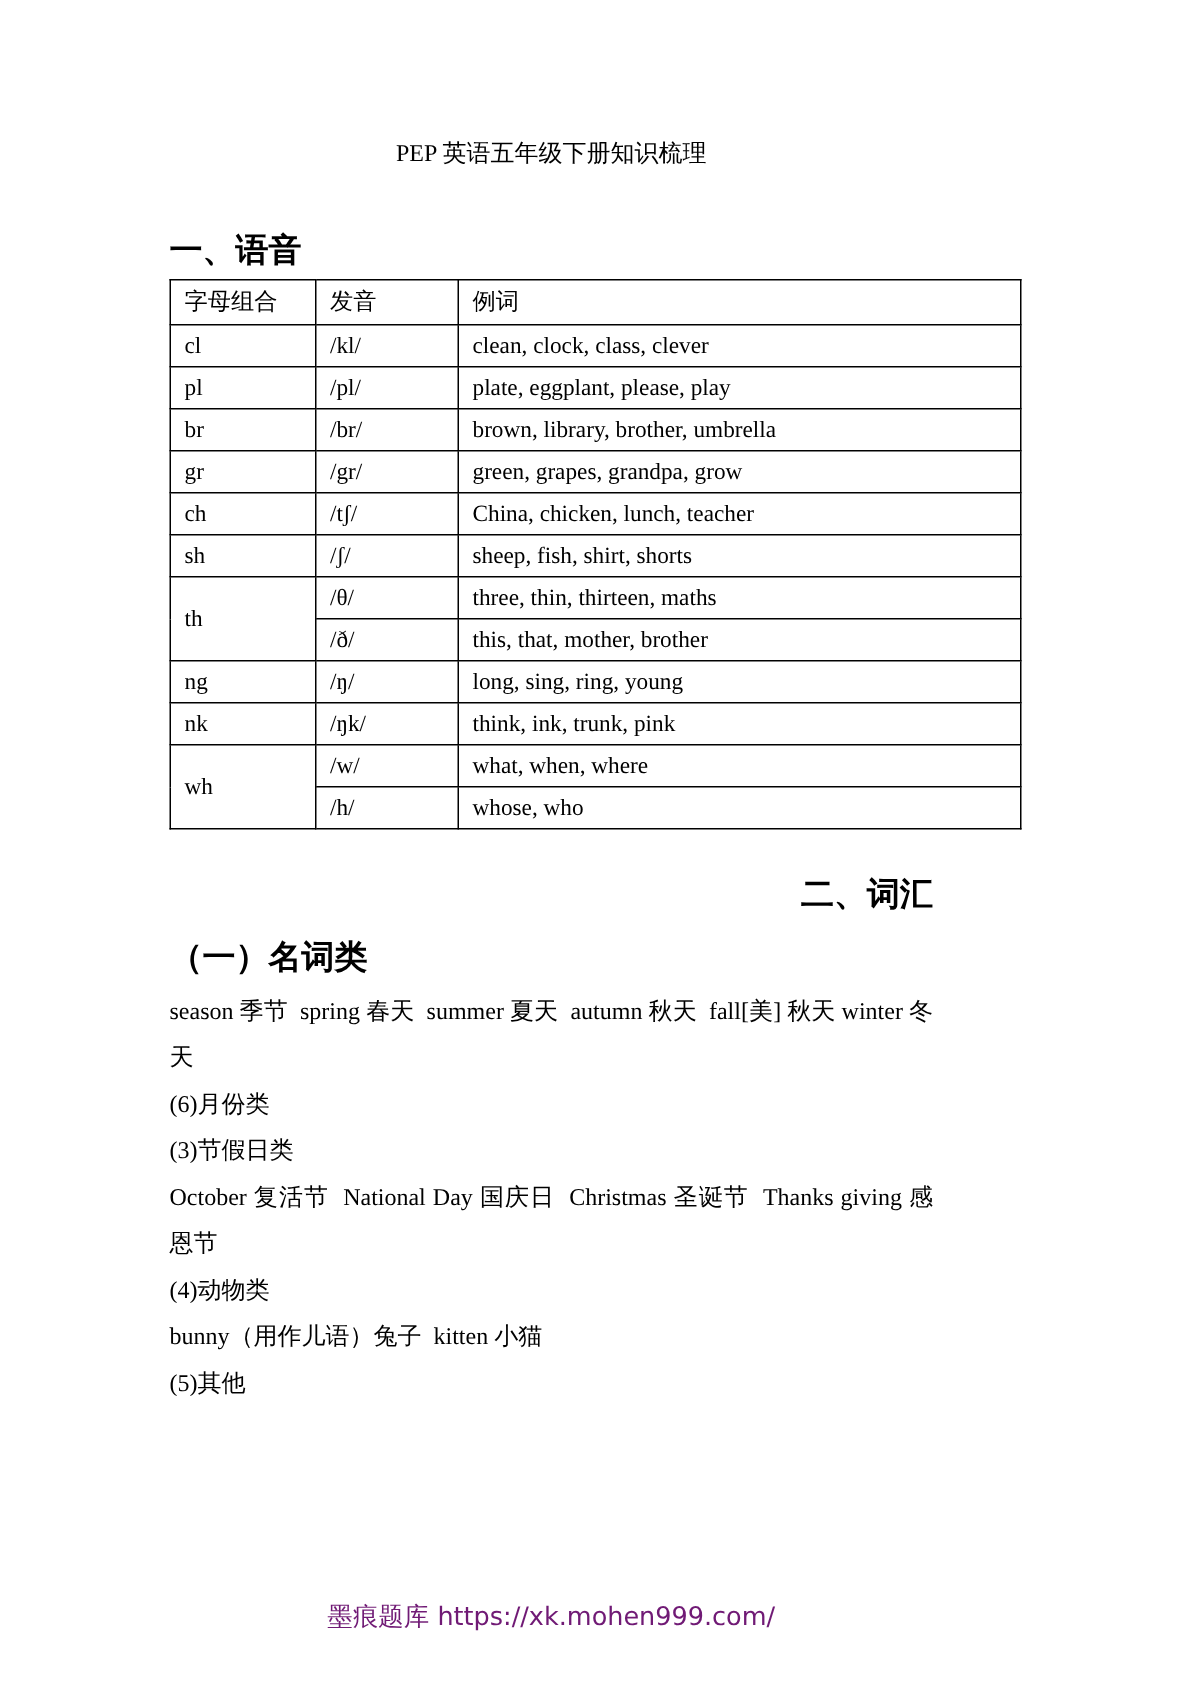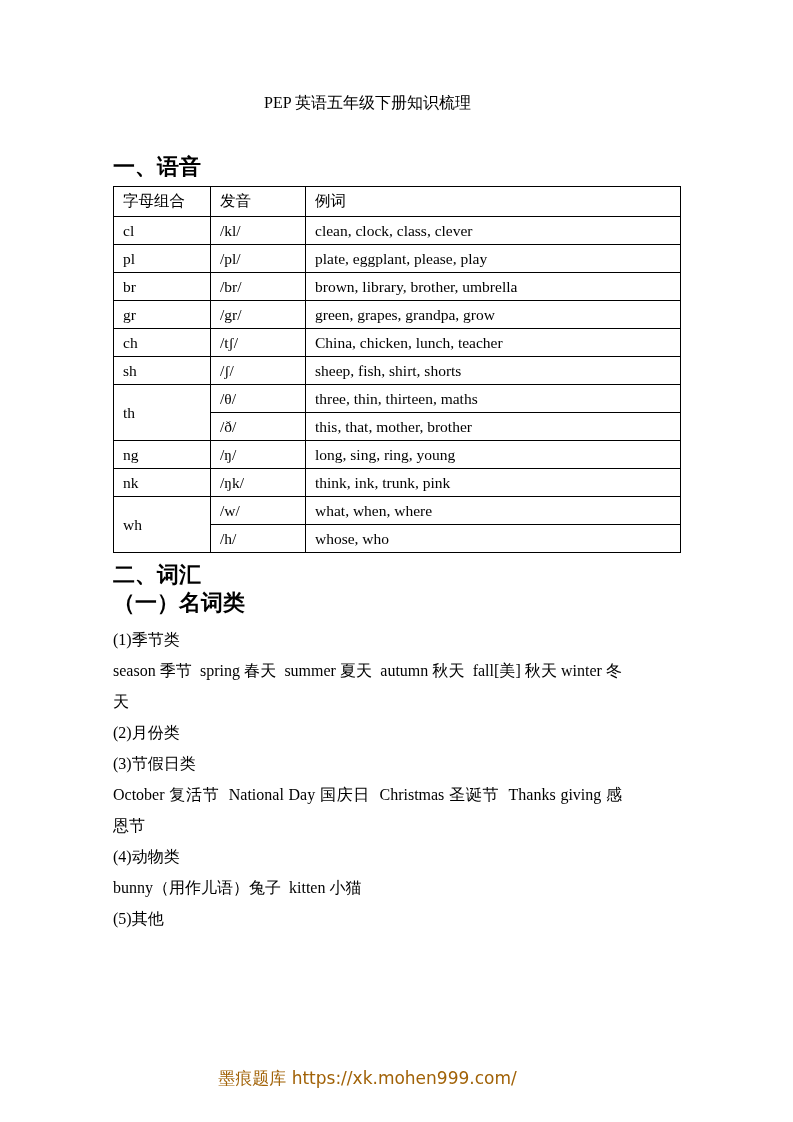--- a/index.html
+++ b/index.html
@@ -39,22 +39,22 @@
   .phonics-table col.c2 { width: 95px; }
   .phonics-table col.c3 { width: 375px; }
   .phonics-table td {
     border: 1px solid #000000;
     font-size: 15.5px;
     padding: 0 0 0 9px;
     vertical-align: middle;
     height: 28px;
   }
   .phonics-table tr.header-row td { height: 30px; }
-  .heading-vocab { margin-top: 12px; }
-  .subheading-nouns { margin-top: 8px; }
+  .heading-vocab { margin-top: 33px; text-align: right; }
+  .subheading-nouns { margin-top: 22px; }
   .vocab-list {
     margin-top: 11px;
     font-size: 16px;
   }
   .vocab-label {
     line-height: 31px;
     white-space: pre-wrap;
   }
   .vocab-content {
     line-height: 31px;
@@ -62,21 +62,21 @@
     text-align: justify;
   }
   .footer {
     position: absolute;
     left: 0;
     top: 1067px;
     width: 100%;
     text-align: center;
     font-family: "DejaVu Sans", "Liberation Sans", sans-serif;
     font-size: 17px;
-    color: #a16207;
+    color: #701a75;
     line-height: 22px;
   }
 </style>
 </head>
 <body>
 
 <div class="page">
   <div class="doc">
 
     <div class="title">PEP 英语五年级下册知识梳理</div>
@@ -153,24 +153,23 @@
           <td>/h/</td>
           <td>whose, who</td>
         </tr>
       </tbody>
     </table>
 
     <div class="section-heading heading-vocab">二、词汇</div>
     <div class="section-heading subheading-nouns">（一）名词类</div>
 
     <div class="vocab-list">
-      <div class="vocab-label">(1)季节类</div>
       <div class="vocab-content">season 季节  spring 春天  summer 夏天  autumn 秋天  fall[美] 秋天 winter 冬天</div>
 
-      <div class="vocab-label">(2)月份类</div>
+      <div class="vocab-label">(6)月份类</div>
 
       <div class="vocab-label">(3)节假日类</div>
       <div class="vocab-content">October 复活节  National Day 国庆日  Christmas 圣诞节  Thanks giving 感恩节</div>
 
       <div class="vocab-label">(4)动物类</div>
       <div class="vocab-content">bunny（用作儿语）兔子  kitten 小猫</div>
 
       <div class="vocab-label">(5)其他</div>
       <div class="vocab-content"></div>
     </div>

